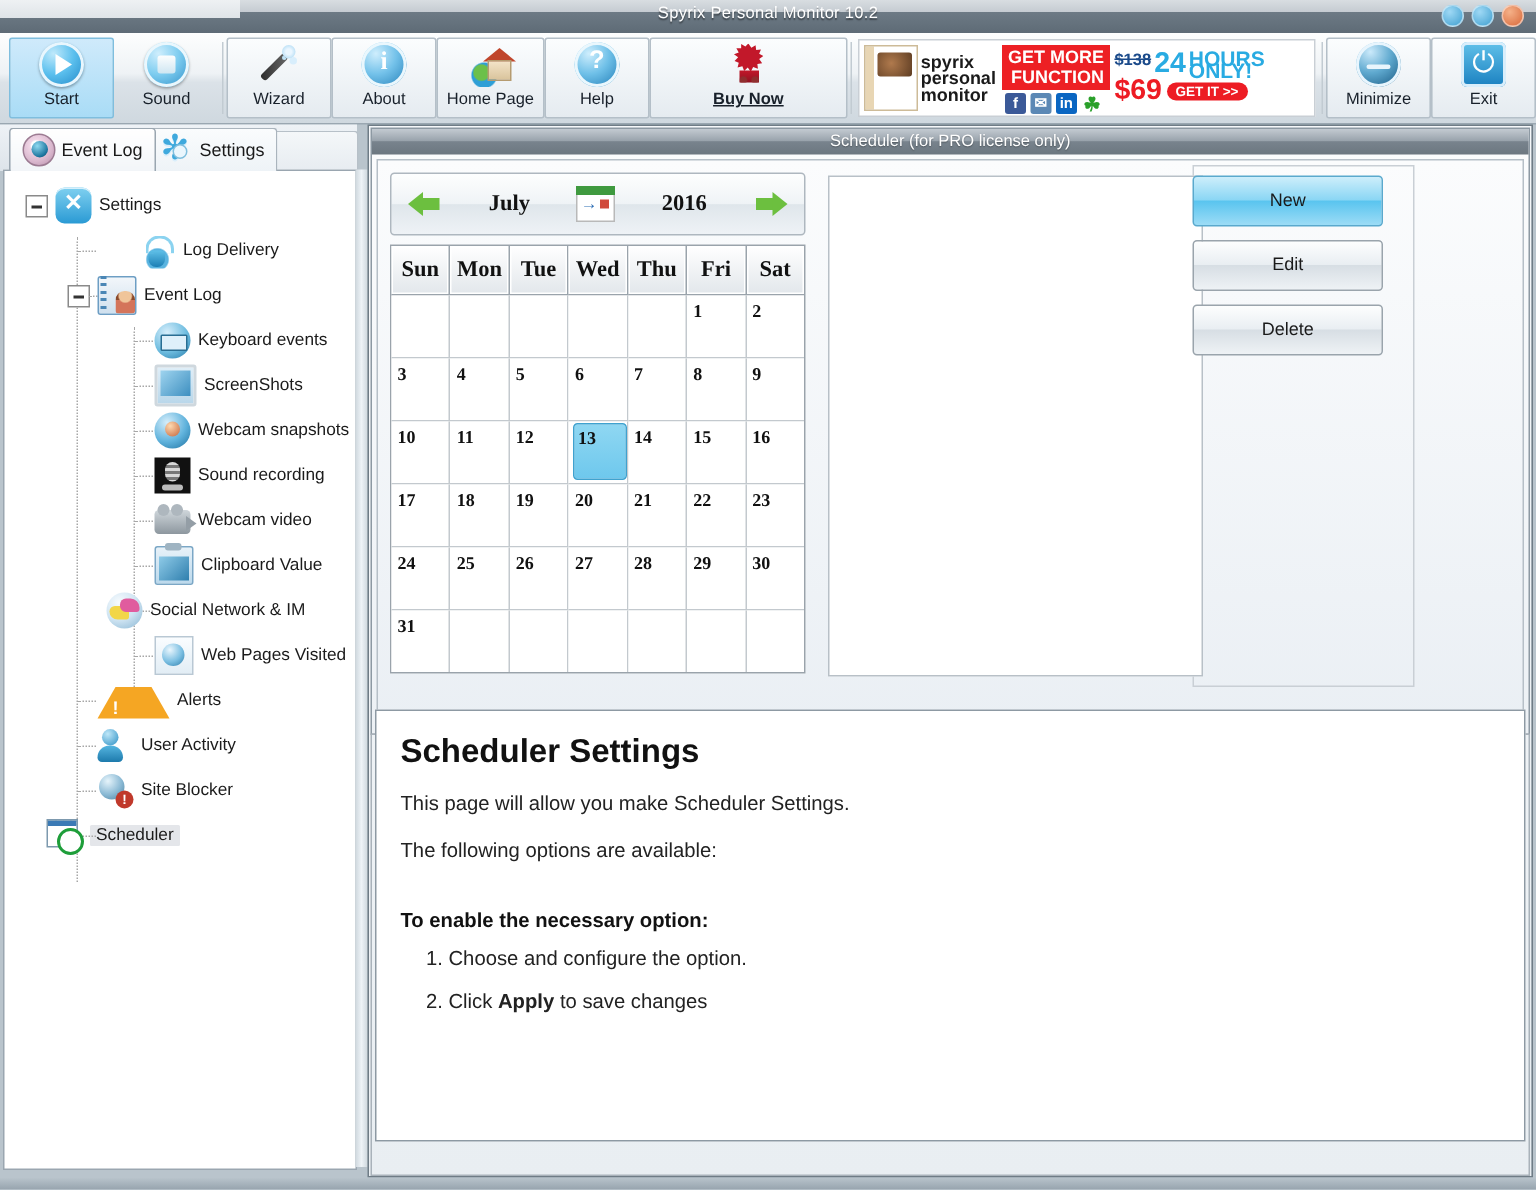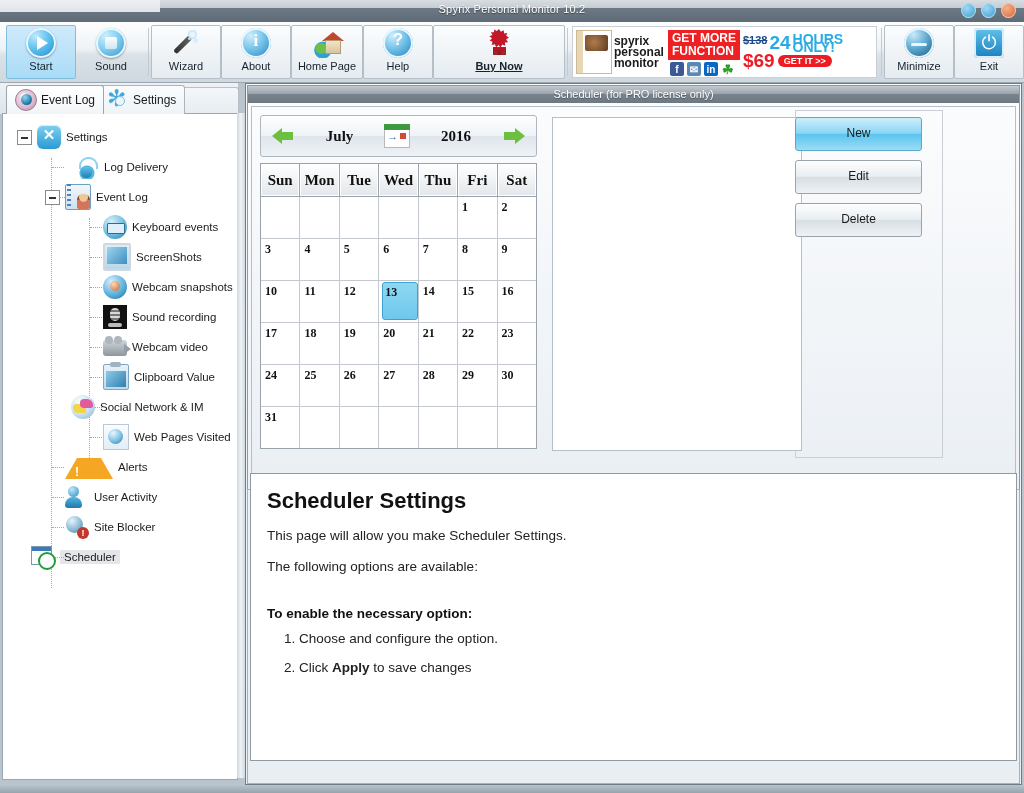--- a/index.html
+++ b/index.html
@@ -78,21 +78,21 @@
   .ic-exit:after{content:"⏻";position:absolute;left:0;right:0;top:1px;text-align:center;color:#fff;font-size:19px;line-height:28px;}
 
   
   .banner{
     display:flex;align-items:stretch;margin:4px 2px;border:1px solid #c9cfd5;background:#fff;
     width:304px;overflow:hidden;
   }
   .bn-box{width:34px;margin:3px 2px 3px 3px;background:linear-gradient(to right,#e8d6b4 0 6px,#fff 6px);border:1px solid #cdbb98;position:relative;}
   .bn-box:after{content:"";position:absolute;left:8px;top:4px;right:3px;height:16px;background:radial-gradient(circle at 40% 45%,#b07a4d,#5e3d23);border-radius:2px;}
   .bn-name{display:flex;flex-direction:column;justify-content:center;font-weight:bold;line-height:11px;color:#1a1a1a;font-size:12px;padding-right:4px;}
-  .bn-red{background:#ed2024;color:#fff;font-weight:bold;font-size:12px;line-height:13px;text-align:left;padding:2px 4px;align-self:flex-start;margin-top:3px;}
+  .bn-red{background:#ed2024;color:#fff;font-weight:bold;font-size:12px;line-height:13px;text-align:right;padding:2px 4px;align-self:flex-start;margin-top:3px;}
   .bn-mid{display:flex;flex-direction:column;}
   .bn-social{display:flex;gap:3px;margin-top:2px;padding-left:2px;}
   .sq{width:14px;height:14px;border-radius:2px;font:bold 10px "Liberation Sans",sans-serif;color:#fff;display:flex;align-items:center;justify-content:center;}
   .sq.fb{background:#3b5998;}
   .sq.vk{background:#5b88b5;}
   .sq.li{background:#0a66c2;}
   .sq.cl{background:#fff;color:#2aa02a;font-size:13px;}
   .bn-right{display:flex;flex-direction:column;justify-content:center;padding:0 3px;position:relative;}
   .bn-r1{display:flex;align-items:flex-start;gap:2px;}
   .bn-old{color:#1b4a8a;font-weight:bold;font-size:11px;text-decoration:line-through;}
@@ -389,21 +389,21 @@
       <div class="tline-v" style="left:48px;top:44px;height:430px;"></div>
       <div class="tline-v" style="left:86px;top:104px;height:240px;"></div>
 
       <div class="node" style="padding-left:12px">
         <div class="expander" style="left:14px;top:8px"></div>
         <span style="width:22px"></span>
         <span class="ti ti-settings"></span>
         <span class="nm">Settings</span>
       </div>
 
-      <div class="node" style="padding-left:72px">
+      <div class="node" style="padding-left:90px">
         <div class="tline-h" style="left:49px;top:15px;width:12px;"></div>
         <span class="ti ti-log"></span>
         <span class="nm">Log Delivery</span>
       </div>
 
       <div class="node" style="padding-left:62px">
         <div class="expander" style="left:42px;top:8px"></div>
         <div class="tline-h" style="left:56px;top:15px;width:6px;"></div>
         <span class="ti ti-eventlog"></span>
         <span class="nm">Event Log</span>

